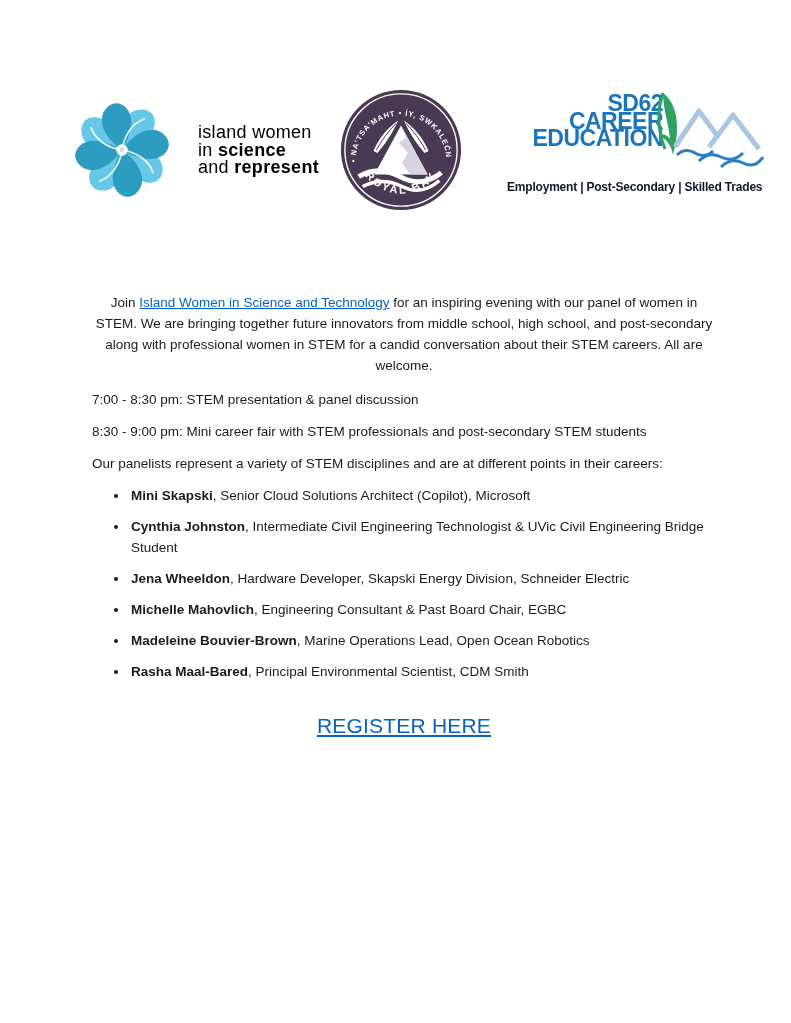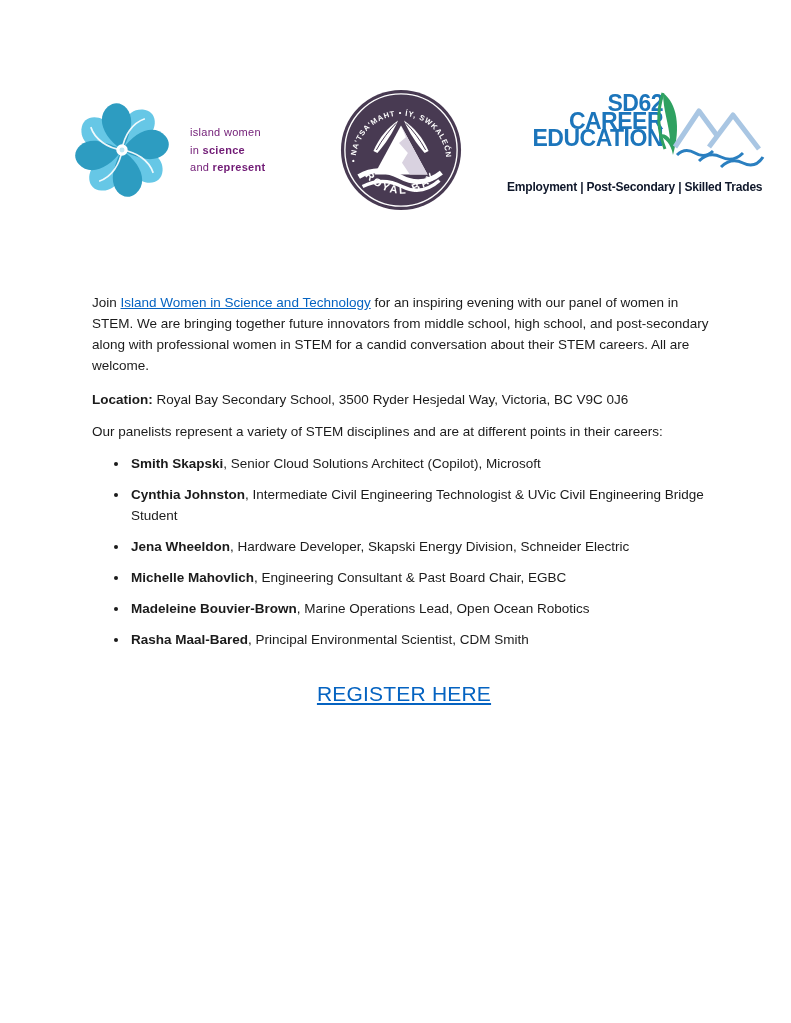--- a/index.html
+++ b/index.html
@@ -11,36 +11,36 @@
     width: 791px;
     height: 1023px;
     background: #ffffff;
     overflow: hidden;
   }
 
   
   .logo-row { position: absolute; left: 0; top: 0; width: 100%; height: 240px; }
 
   .iwist-logo { position: absolute; left: 70px; top: 98px; display: flex; align-items: flex-start; }
-  .iwist-text { margin-left: 16px; margin-top: 26px; color: #701a75; font-size: 11px; line-height: 17.5px; letter-spacing: 0.3px; }
+  .iwist-text { margin-left: 24px; margin-top: 26px; color: #000000; font-size: 18px; line-height: 17.5px; letter-spacing: 0.3px; }
   .iwist-text b { font-weight: bold; }
 
   .rb-crest { position: absolute; left: 337px; top: 86px; }
 
   .sd62-logo { position: absolute; left: 505px; top: 95px; width: 260px; height: 102px; }
   .sd62-text { position: absolute; left: 6px; top: 0; width: 152px; text-align: right;
                color: #1c75bb; font-weight: bold; font-size: 23px; line-height: 17.5px; letter-spacing: -0.5px; }
   .sd62-graphic { position: absolute; right: 0; top: -6px; }
   .sd62-tagline { position: absolute; left: 2px; top: 85px; width: 258px;
                   font-weight: bold; font-size: 12px; letter-spacing: -0.2px; color: #0f172a; white-space: nowrap; }
 
   
   .content { position: absolute; left: 92px; top: 292px; width: 624px; font-size: 13.5px; line-height: 21px; }
   .content p { margin: 0 0 11px 0; }
-  .content p.para { margin-bottom: 13px; }
+  .content p.para { margin-bottom: 13px; text-align: center; }
   a.doc-link { color: #0563c1; text-decoration: underline; cursor: pointer; }
   .bold { font-weight: bold; }
 
   ul.panelists { list-style: disc; margin: 0 0 0 0; padding-left: 37px; }
   ul.panelists li { margin-bottom: 10px; padding-left: 2px; }
 
   .register-wrap { text-align: center; margin-top: 33px; }
   a.register-link { color: #0563c1; font-size: 21px; text-decoration: underline; letter-spacing: 0.2px; }
 </style>
 </head>
@@ -131,29 +131,30 @@
       </svg>
       <div class="sd62-tagline">Employment | Post-Secondary | Skilled Trades</div>
     </div>
   </div>
 
   <div class="content">
 
     <p class="para"><span>Join </span><a class="doc-link" href="#">Island Women in Science and Technology</a><span> for an inspiring evening with our panel of women in STEM. We are bringing together future innovators from middle school, high school, and post-secondary along with professional women in STEM for a candid conversation about their STEM careers.  All are welcome.</span></p>
 
 
+    <p>7:00 - 8:30 pm: STEM presentation &amp; panel discussion</p>
 
+    <p>8:30 - 9:00 pm: Mini career fair with STEM professionals and post-secondary STEM students</p>
 
-    <p><span class="bold">Location:</span><span> Royal Bay Secondary School, 3500 Ryder Hesjedal Way, Victoria, BC V9C 0J6</span></p>
 
 
     <p>Our panelists represent a variety of STEM disciplines and are at different points in their careers:</p>
 
     <ul class="panelists">
-      <li><span class="bold">Smith Skapski</span><span>, Senior Cloud Solutions Architect (Copilot), Microsoft</span></li>
+      <li><span class="bold">Mini Skapski</span><span>, Senior Cloud Solutions Architect (Copilot), Microsoft</span></li>
       <li><span class="bold">Cynthia Johnston</span><span>, Intermediate Civil Engineering Technologist &amp; UVic Civil Engineering Bridge Student</span></li>
       <li><span class="bold">Jena Wheeldon</span><span>, Hardware Developer, Skapski Energy Division, Schneider Electric</span></li>
       <li><span class="bold">Michelle Mahovlich</span><span>, Engineering Consultant &amp; Past Board Chair, EGBC</span></li>
       <li><span class="bold">Madeleine Bouvier-Brown</span><span>, Marine Operations Lead, Open Ocean Robotics</span></li>
       <li><span class="bold">Rasha Maal-Bared</span><span>, Principal Environmental Scientist, CDM Smith</span></li>
     </ul>
 
     <div class="register-wrap">
       <a class="register-link" href="#">REGISTER HERE</a>
     </div>

